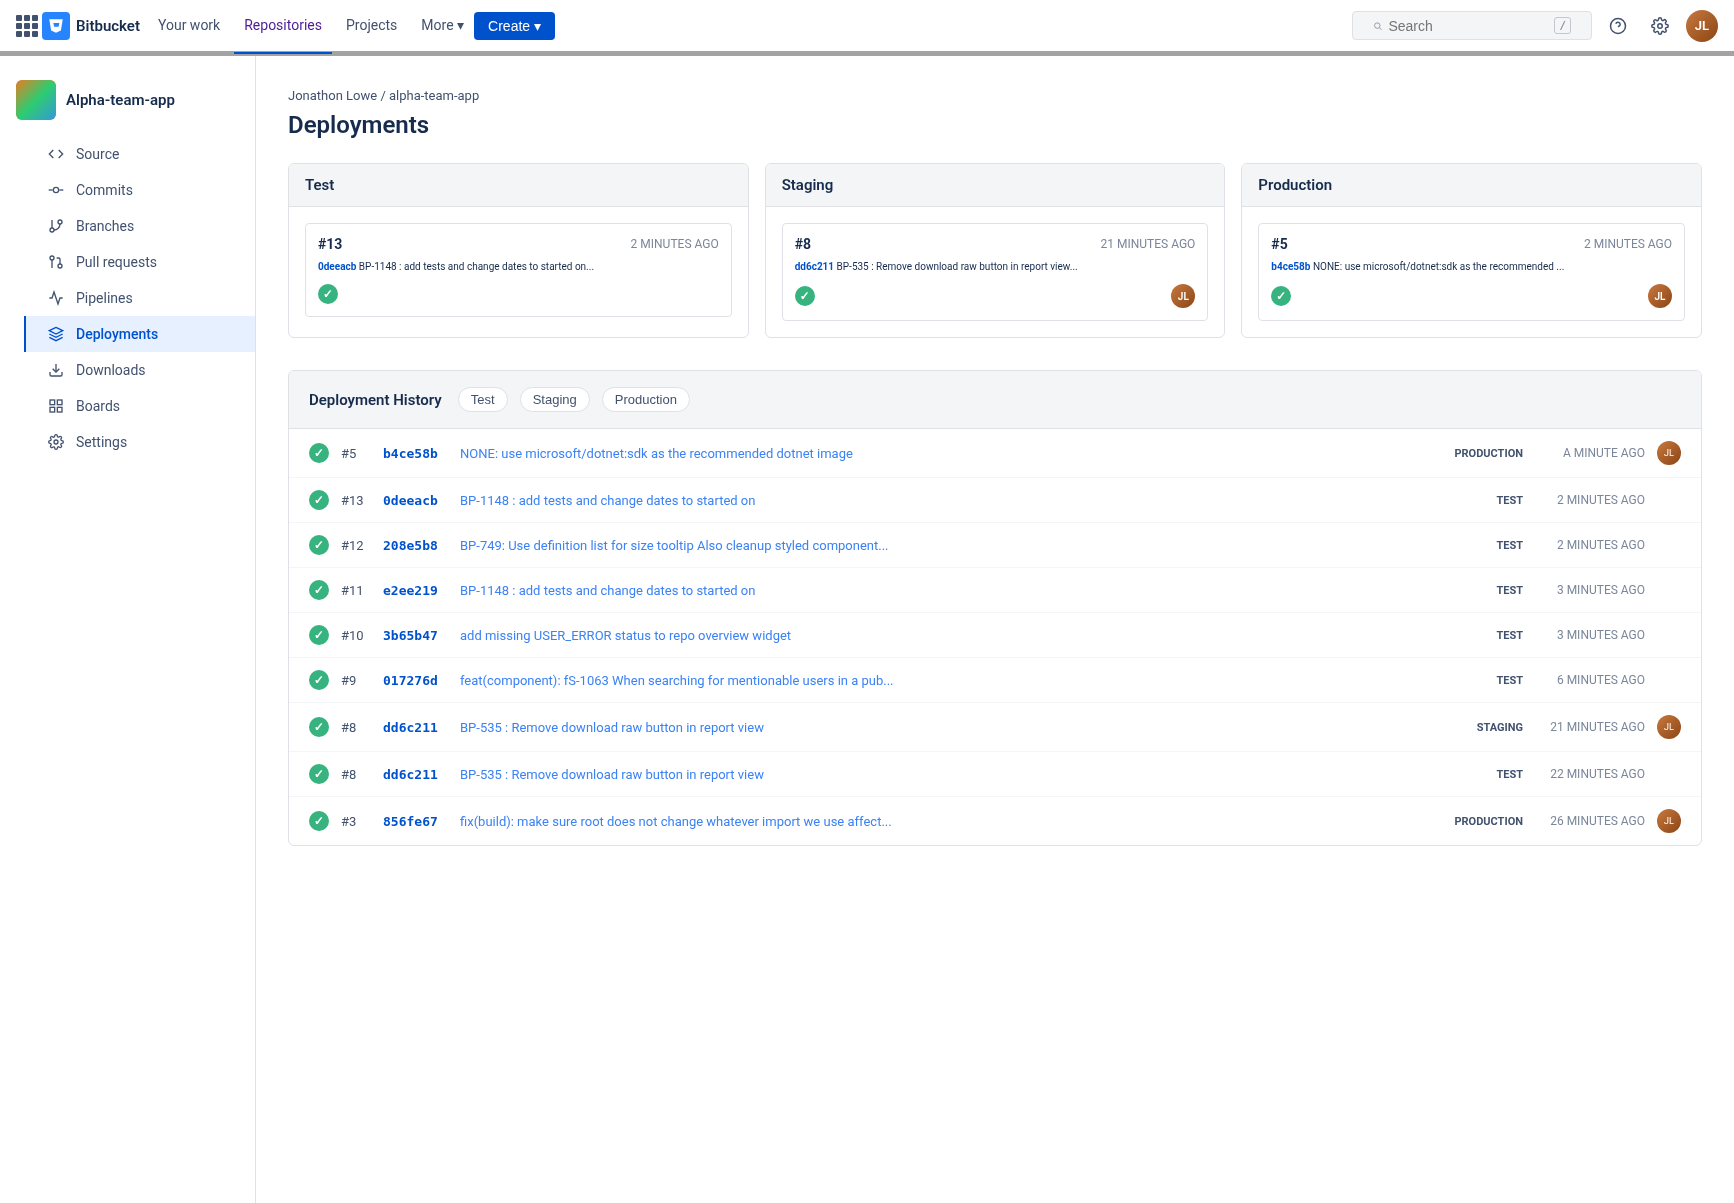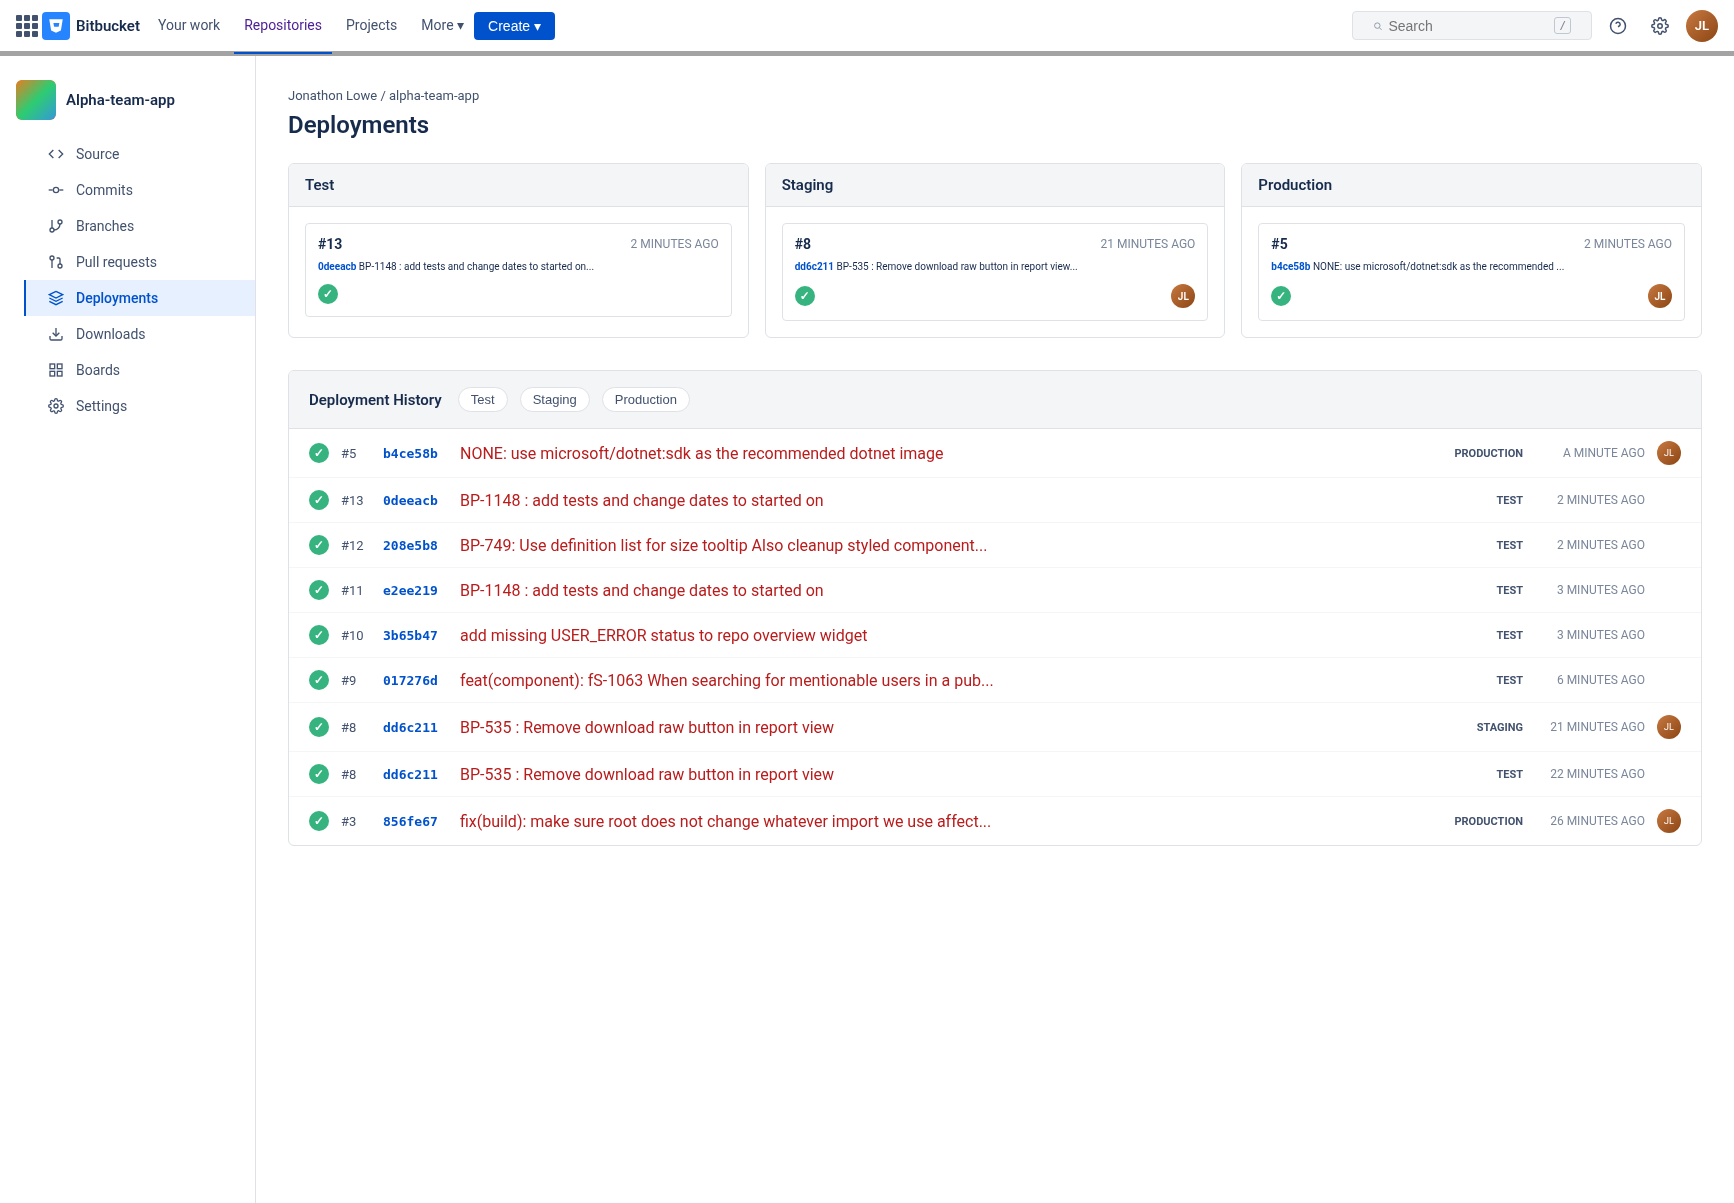--- a/index.html
+++ b/index.html
@@ -122,21 +122,21 @@
 
     .history-table { width: 100%; }
     .history-row {
       display: flex; align-items: center; padding: 12px 20px;
       border-bottom: 1px solid #f4f5f7; gap: 12px;
     }
     .history-row:last-child { border-bottom: none; }
     .h-check { color: #36b37e; font-size: 16px; flex-shrink: 0; }
     .h-num { font-size: 13px; color: #42526e; min-width: 30px; }
     .h-hash { font-size: 13px; color: #0052cc; font-weight: 600; min-width: 65px; font-family: monospace; }
-    .h-msg { font-size: 16px; color: #b91c1c; flex: 1; white-space: nowrap; overflow: hidden; text-overflow: ellipsis; }
+    .h-msg { font-size: 13px; color: #3b82f6; flex: 1; white-space: nowrap; overflow: hidden; text-overflow: ellipsis; }
     .h-env {
       font-size: 11px; font-weight: 700; color: #42526e; text-transform: uppercase;
       min-width: 75px; text-align: right;
     }
     .h-time { font-size: 12px; color: #7a869a; min-width: 110px; text-align: right; }
     .h-avatar {
       width: 24px; height: 24px; border-radius: 50%; flex-shrink: 0;
       background: linear-gradient(135deg, #c87941, #8b4513);
       display: flex; align-items: center; justify-content: center; color: white; font-size: 9px;
     }
@@ -256,20 +256,30 @@
               <circle cx="18" cy="18" r="3"></circle>
                 <circle cx="6" cy="6" r="3"></circle>
                 <path d="M13 6h3a2 2 0 0 1 2 2v7"></path>
                 <line x1="6" y1="9" x2="6" y2="21"></line>
             </svg>
           </span>
           <span>Pull requests</span>
         </a>
       </li>
       <li>
+        <a href="#">
+          <span class="sidebar-icon">
+            <svg width="16" height="16" viewBox="0 0 24 24" fill="none" stroke="currentColor" stroke-width="2">
+              <polyline points="22 12 18 12 15 21 9 3 6 12 2 12"></polyline>
+            </svg>
+          </span>
+          <span>Pipelines</span>
+        </a>
+      </li>
+      <li>
         <a href="#" class="active">
           <span class="sidebar-icon">
             <svg width="16" height="16" viewBox="0 0 24 24" fill="none" stroke="currentColor" stroke-width="2">
               <polyline points="22 17 12 22 2 17"></polyline>
                 <polyline points="22 12 12 17 2 12"></polyline>
                 <polyline points="12 2 22 7 12 12 2 7 12 2"></polyline>
             </svg>
           </span>
           <span>Deployments</span>
         </a>

